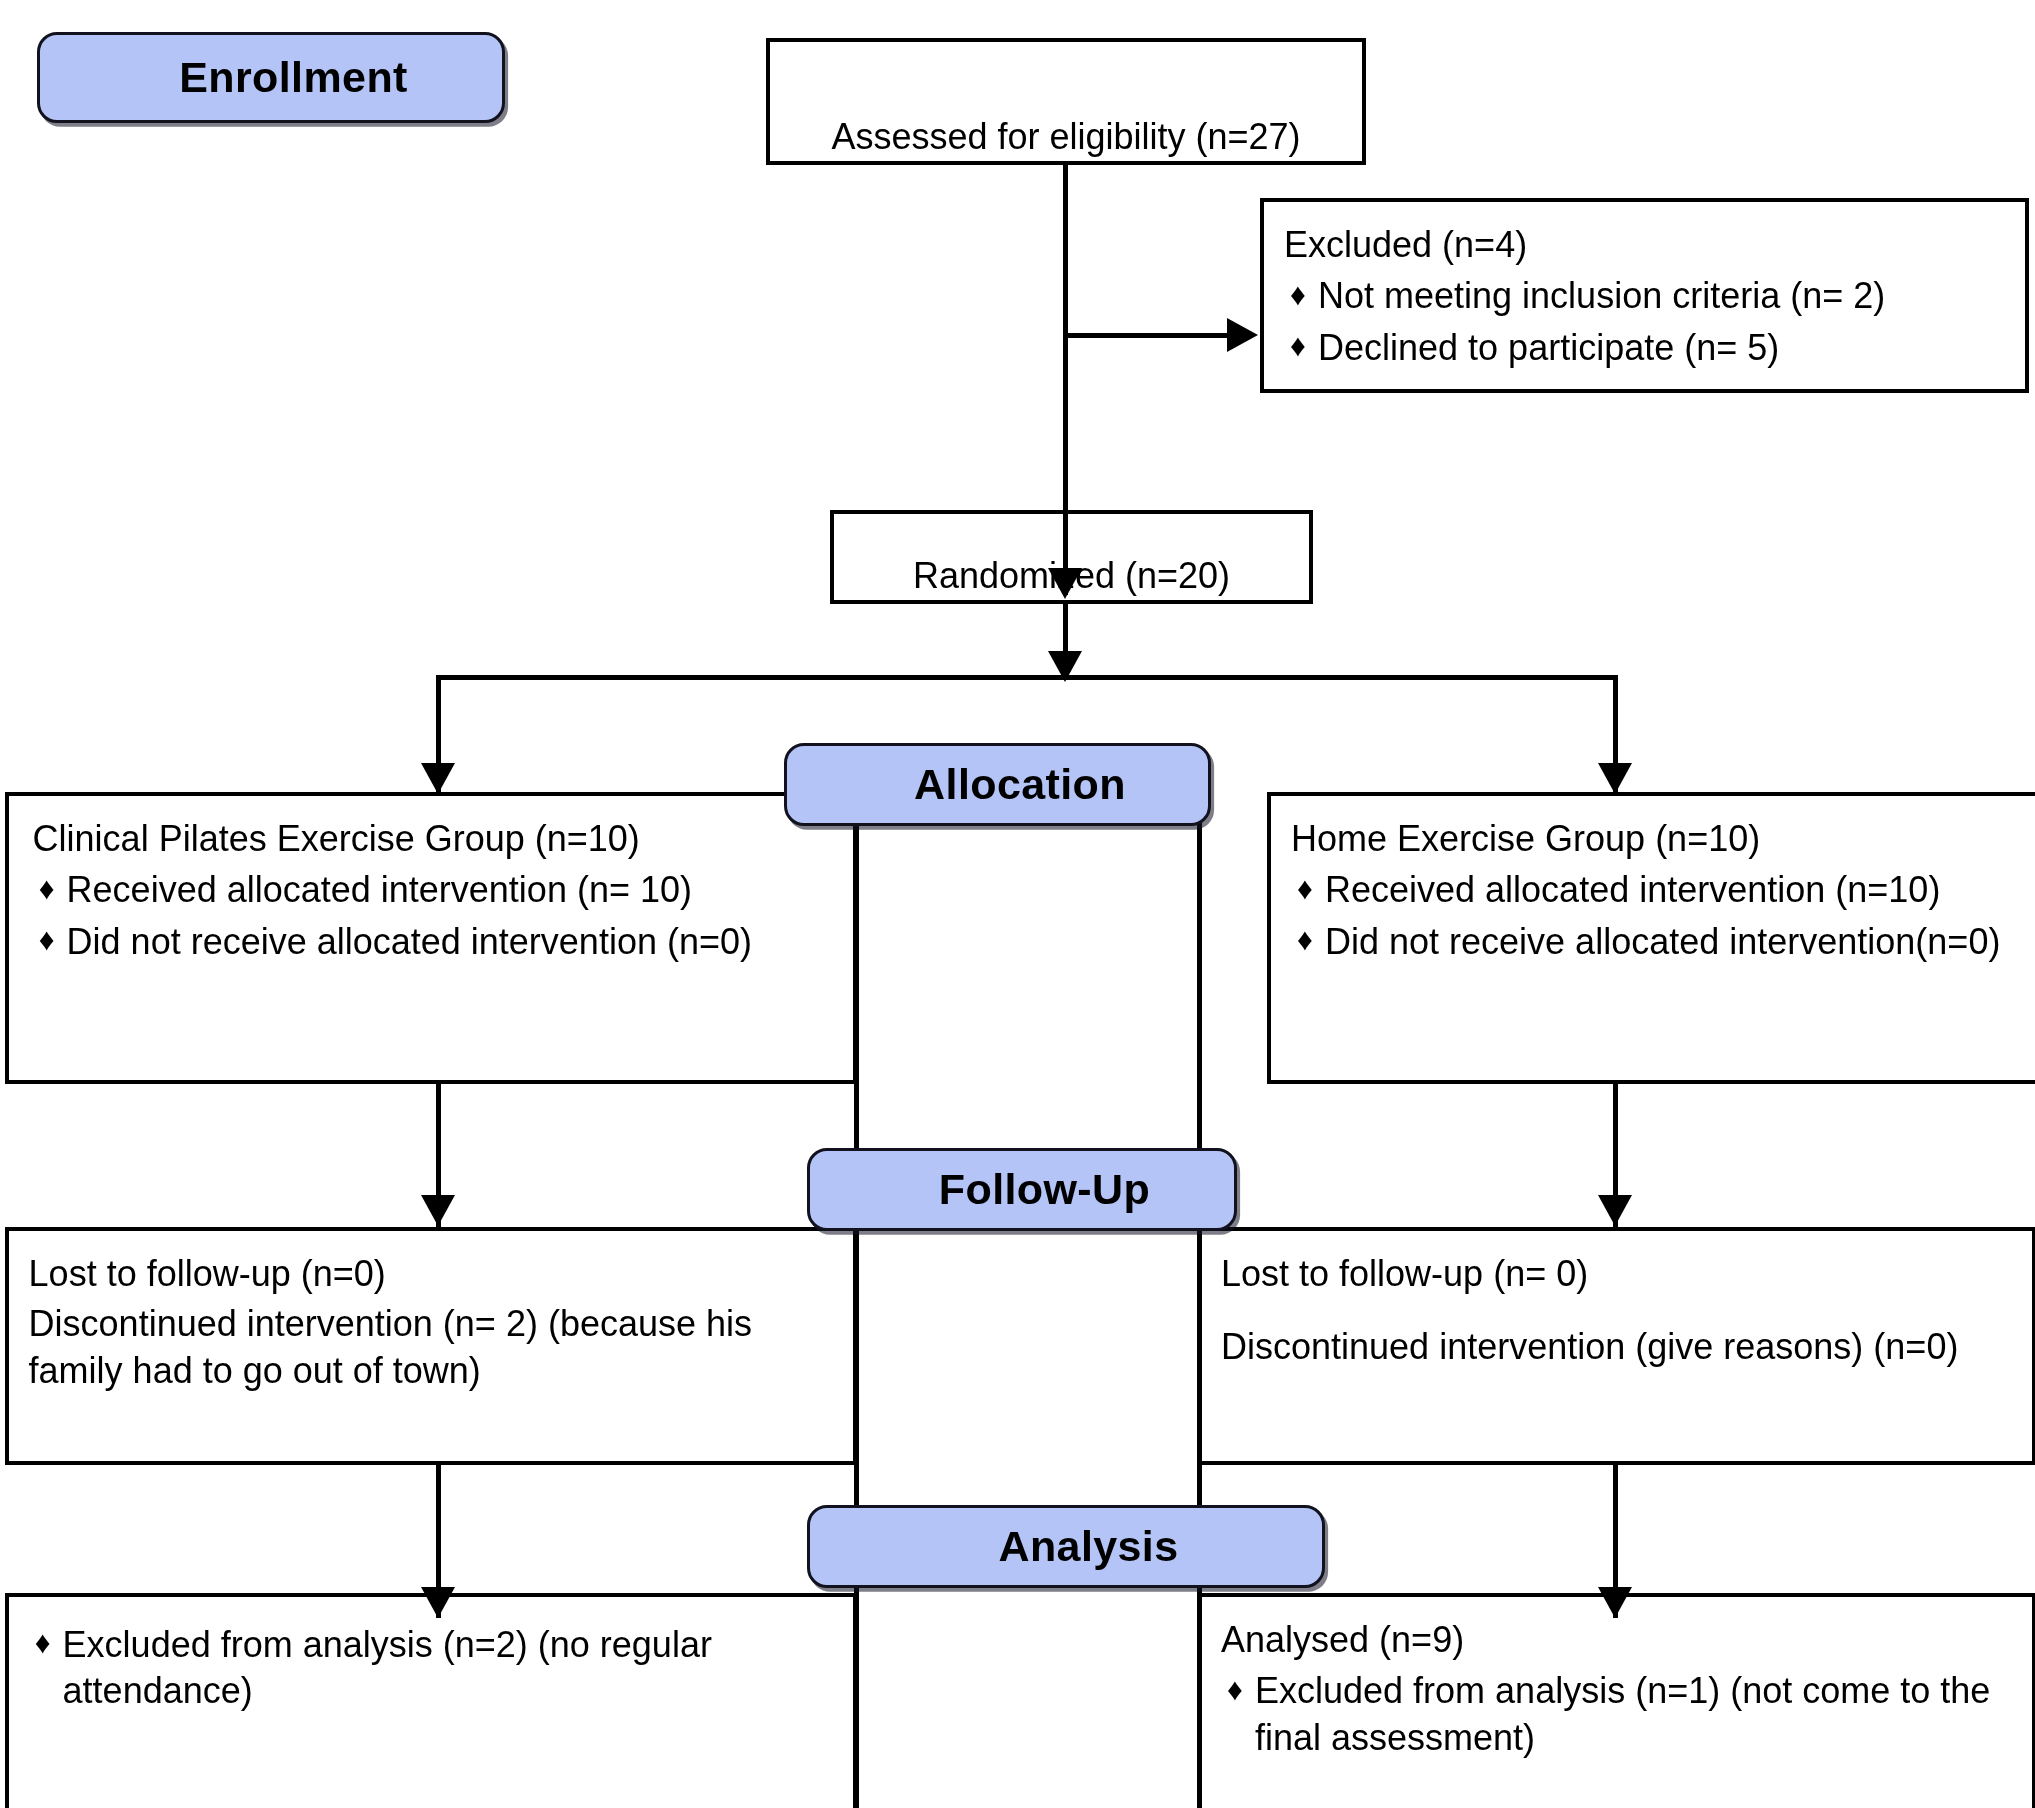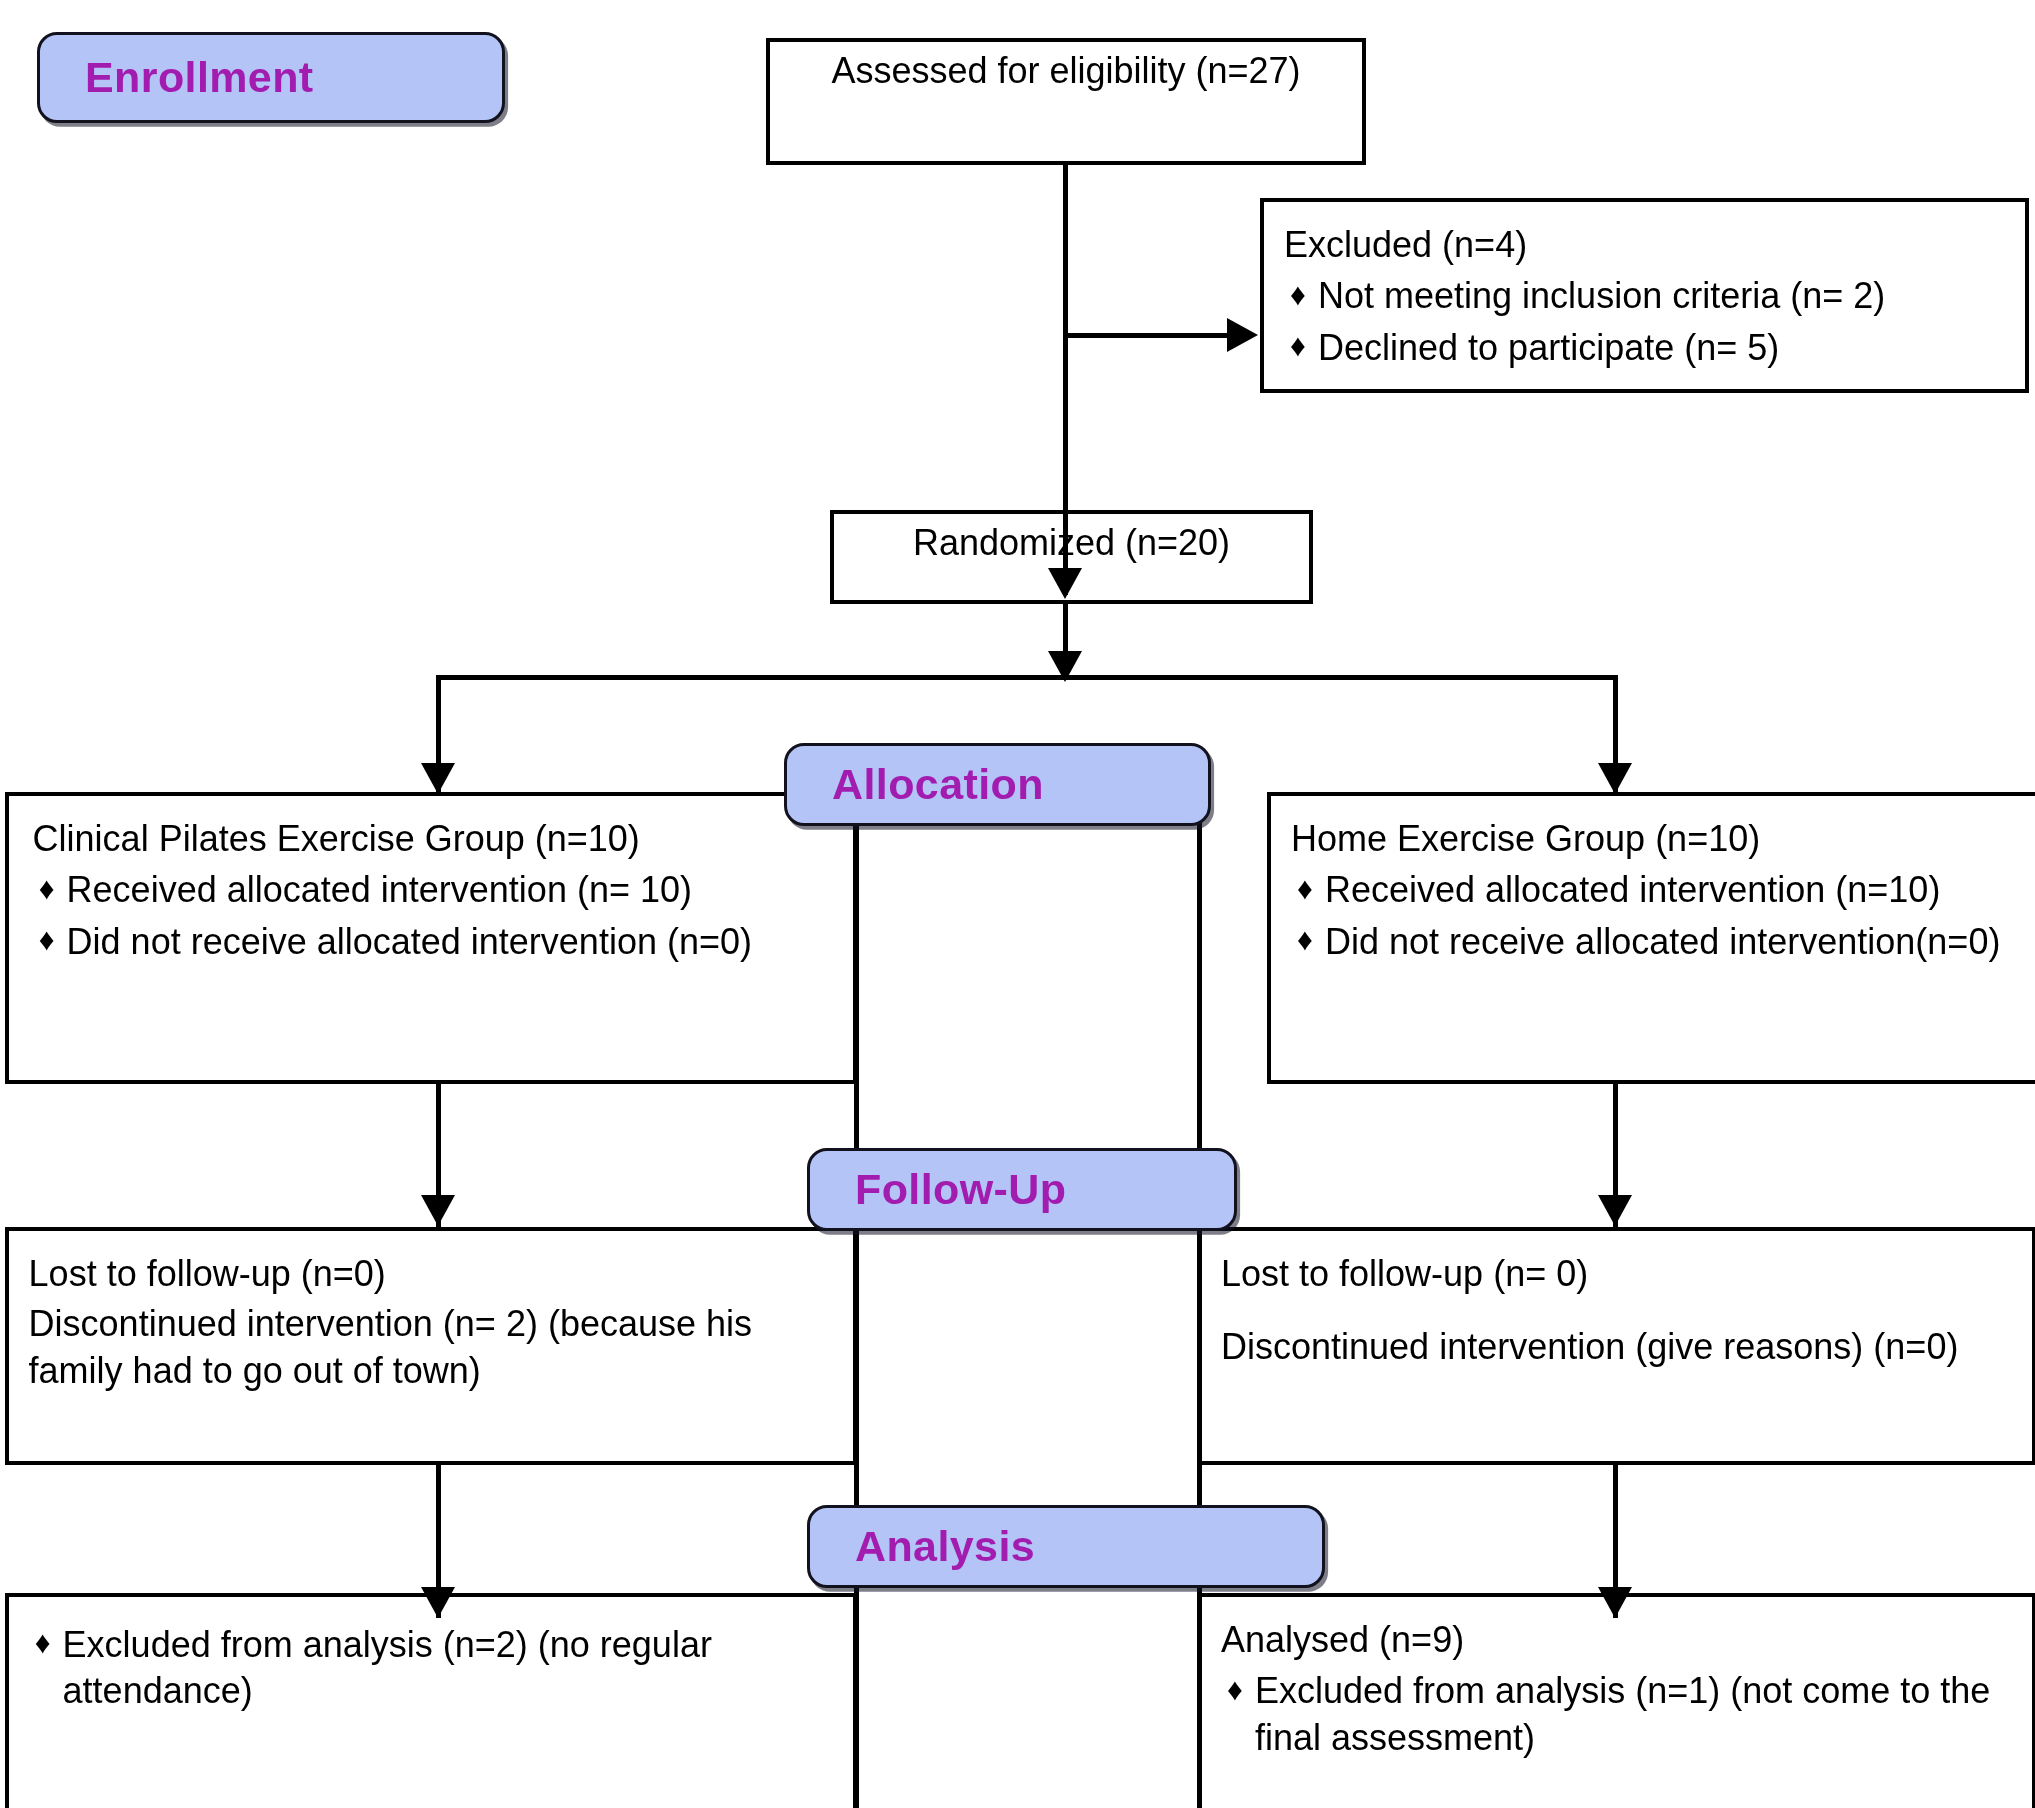--- a/index.html
+++ b/index.html
@@ -21,23 +21,23 @@
     background:#ffffff;
     border:4.6px solid #000000;
     padding:20px 20px 15.3px 20px;
     font-size:36px;
     line-height:1.30;
     color:#000000;
     font-family:"Liberation Sans",sans-serif;
   }
   .fbox.center{
     display:flex;
-    align-items:flex-start;
+    align-items:flex-end;
     justify-content:center;
-    padding:6px;
+    padding:0;
   }
   .fbox .ln{display:block;margin:0 0 3.1px 0;white-space:normal;}
   .fbox .bullet{
     display:block;
     position:relative;
     padding-left:34px;
     margin:4.6px 0 4.6px 0;
   }
   .fbox .bullet .dia{
     position:absolute;
@@ -50,22 +50,22 @@
 
   
   .badge{
     position:absolute;
     box-sizing:border-box;
     background:#b4c4f7;
     border:3.8px solid #12121e;
     border-radius:20px;
     display:flex;
     align-items:center;
-    justify-content:flex-start;
-    color:#a21caf;
+    justify-content:center;
+    color:#000000;
     font-weight:bold;
     font-size:43px;
     letter-spacing:0.4px;
     box-shadow:3.1px 3.8px 0 rgba(20,20,40,.55);
     z-index:40;
     font-family:"Liberation Sans",sans-serif;
     padding-left:45px;
   }
 
   

